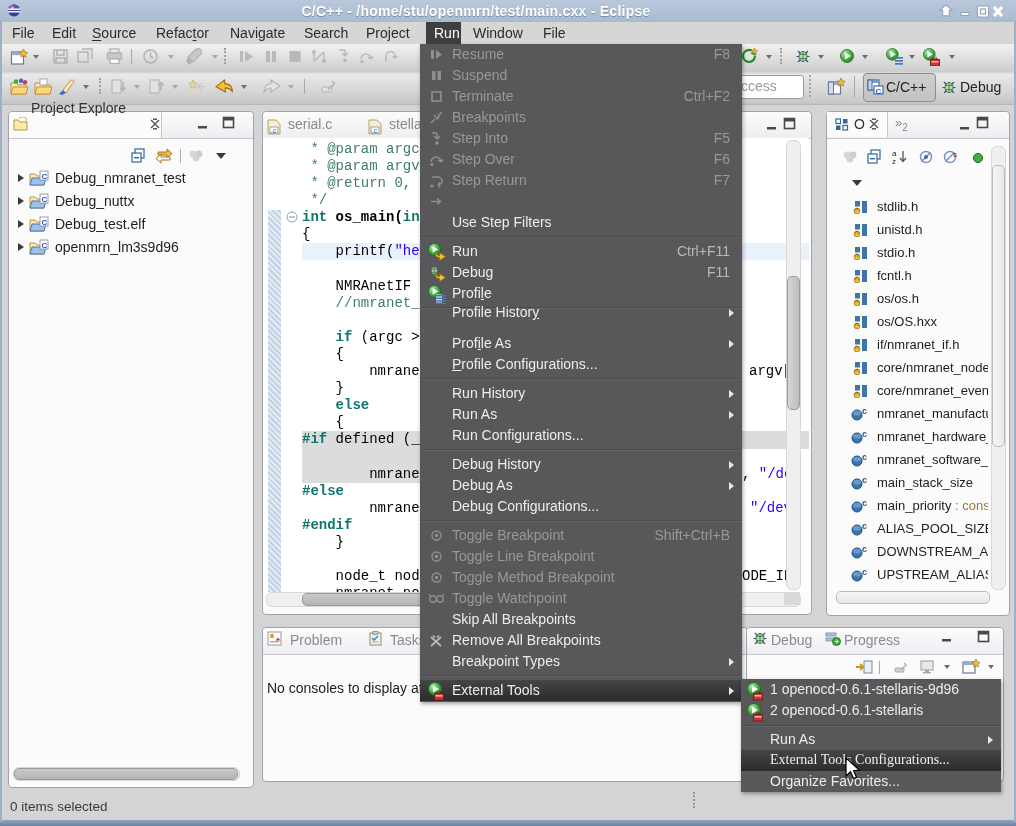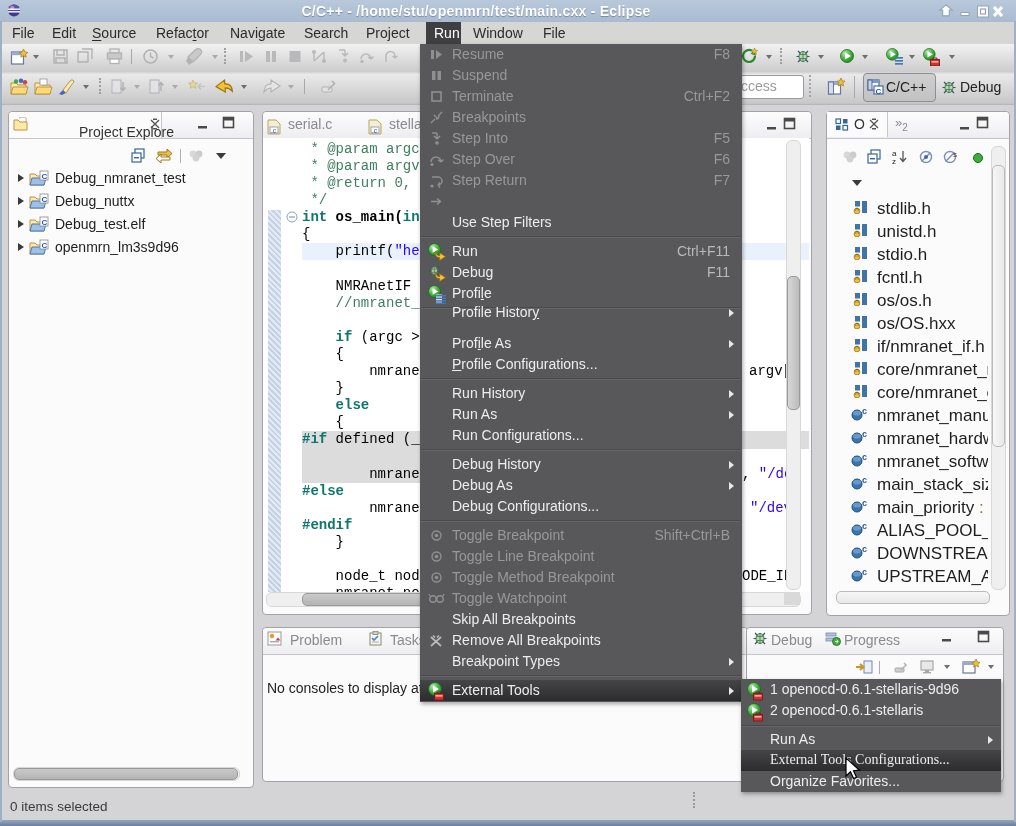--- a/index.html
+++ b/index.html
@@ -22,21 +22,21 @@
 .darr{width:0;height:0;border-left:3.5px solid transparent;border-right:3.5px solid transparent;border-top:4px solid #6e6e72;}
 .darr.dis{border-top-color:#aaaaae;}
 
 .panel{background:#fbfbfb;border:1px solid #a2a2a8;border-radius:4px;}
 .tabrow{position:absolute;left:0;top:0;right:0;height:26px;
   background:linear-gradient(#fcfcfc,#eeeef2);border-bottom:1px solid #c5c5cb;border-radius:4px 4px 0 0;}
 .tabtext{font-size:14px;color:#8a8a8e;white-space:nowrap;}
 .tabtext.sel{color:#333;}
 
 .titem{font-size:14px;color:#1e1e1e;white-space:pre;}
-.oitem{font-size:17px;color:#1e1e1e;white-space:pre;}
+.oitem{font-size:13px;color:#1e1e1e;white-space:pre;}
 
 .code{font-family:"Liberation Mono",monospace;font-size:14px;line-height:17.1px;white-space:pre;color:#000;}
 .kw{color:#0f766e;font-weight:bold;}
 .cm{color:#3f7f5f;}
 .str{color:#2a00ff;}
 .bold{font-weight:bold;}
 
 #mainmenu{left:420px;top:44px;width:322px;height:658px;background:#58585a;
   box-shadow:1px 2px 4px rgba(0,0,0,0.35);}
 .mi{position:absolute;left:0;width:322px;height:21px;}
@@ -303,21 +303,21 @@
 
 <div class="abs panel" style="left:8px;top:111px;width:244px;height:675px;">
   <div class="tabrow"></div>
 </div>
 <div class="abs" style="left:9px;top:112px;width:152px;height:26px;background:#fbfbfb;border-right:1px solid #c5c5cb;border-radius:4px 0 0 0;"></div>
 <svg class="abs" style="left:13px;top:117px" width="16" height="15" viewBox="0 0 16 15">
  <path d="M1 3 L1 13 L14 13 L14 5 L7 5 L5 3 Z" fill="#ffe9a8" stroke="#b89548" stroke-width="1"></path>
  <path d="M6 1 L13 1 L13 5" fill="none" stroke="#b89548" stroke-width="1"></path>
  <path d="M6 1 L12.5 1 L12.5 4" fill="#fff"></path>
 </svg>
-<span class="abs tabtext sel" style="left:31px;top:124px;margin-left:48px;">Project Explore</span>
+<span class="abs tabtext sel" style="left:31px;top:100px;">Project Explore</span>
 <svg class="abs" style="left:196px;top:120px" width="13" height="10" viewBox="0 0 13 10">
     <rect x="2" y="6" width="9" height="2.5" fill="#4a4a4a"></rect>
   </svg>
 <svg class="abs" style="left:222px;top:116px" width="13" height="13" viewBox="0 0 13 13">
     <rect x="1.5" y="1.5" width="10" height="10" fill="none" stroke="#4a4a4a" stroke-width="1.6"></rect>
     <rect x="1.5" y="1.5" width="10" height="3" fill="#4a4a4a"></rect>
   </svg>
 <svg class="abs" style="left:149px;top:118px" width="12" height="12" viewBox="0 0 12 12">
  <path d="M2 2 L10 10 M10 2 L2 10 M4 1.2 L8 1.2 M4 10.8 L8 10.8" stroke="#555" stroke-width="1.4" fill="none"></path>
 </svg>

